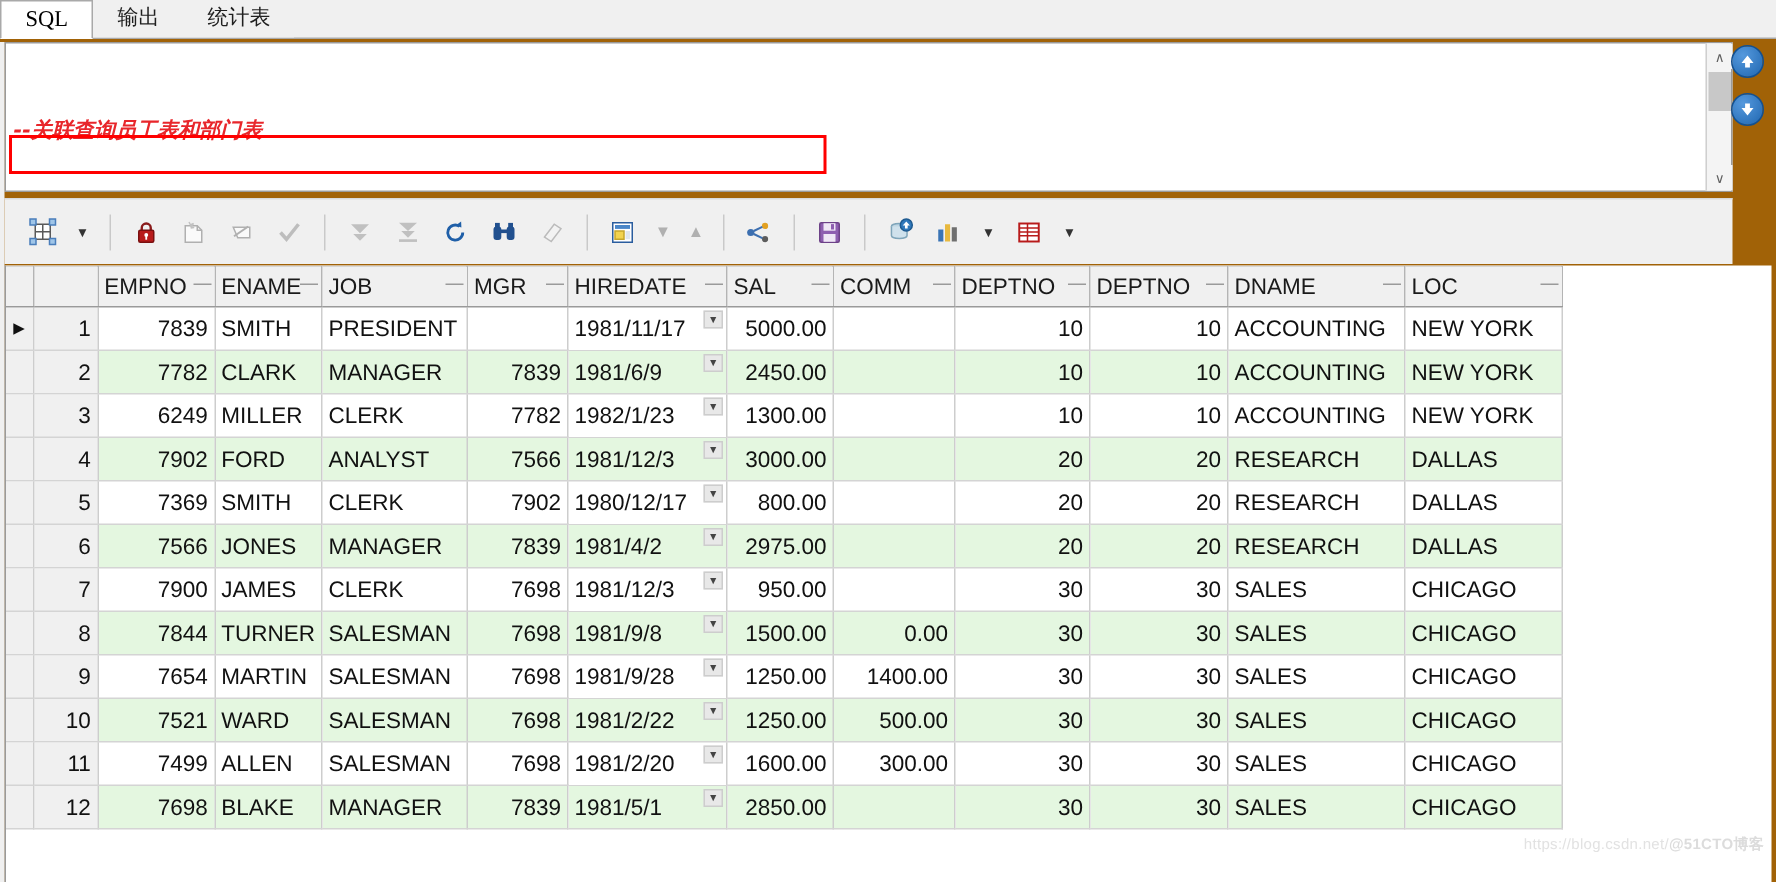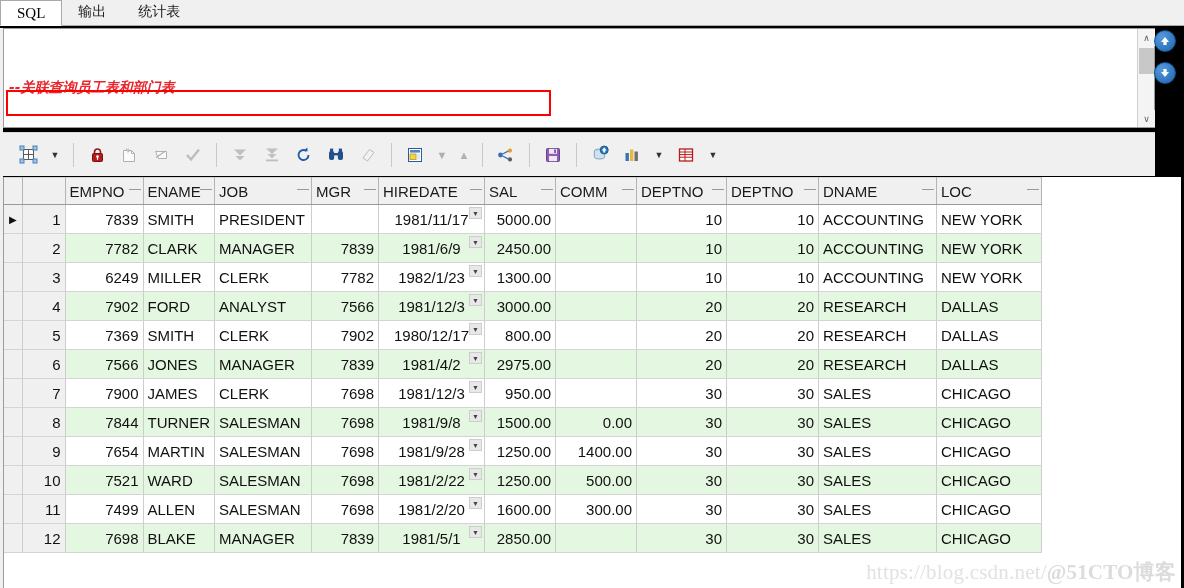--- a/index.html
+++ b/index.html
@@ -6,21 +6,21 @@
   html, body {
     margin: 0; padding: 0;
     width: 1184px; height: 588px;
     background: #ffffff;
     font-family: "Liberation Sans", sans-serif;
     overflow: hidden;
   }
   #app {
     position: relative;
     width: 1184px; height: 588px;
-    background: #000000;
+    background: #a16207;
   }
 
   
   .tabbar {
     position: absolute; left: 0; top: 0;
     width: 1184px; height: 26px;
     background: #f0f0f0;
     display: flex; align-items: flex-end;
     border-bottom: 1px solid #a9a9a9;
   }
@@ -193,21 +193,21 @@
     padding-right: 6px;
     color: #222;
   }
   tr.even td:not(.rowmark):not(.rownum) { background: #e4f7e0; }
   tr.odd  td:not(.rowmark):not(.rownum) { background: #ffffff; }
   tr.odd  td.nullcell { background: #fbf8d8; }
   tr.even td.nullcell { background: #f4f8d8; }
 
   td.num { text-align: right; }
   td.txt { text-align: left; }
-  td.date { position: relative; text-align: center; }
+  td.date { position: relative; text-align: left; }
   td.date .dbtn {
     position: absolute; right: 2px; top: 2px;
     width: 13px; height: 12px;
     background: #e8e8e8; border: 1px solid #cdcdcd;
     display: flex; align-items: center; justify-content: center;
     font-size: 7px; color: #444;
   }
 
   
   .c-empno   { width: 78px; margin-left: 32px; }
@@ -217,23 +217,23 @@
   .c-hire    { width: 106px; }
   .c-sal     { width: 71px; }
   .c-comm    { width: 81px; }
   .c-deptno1 { width: 90px; }
   .c-deptno2 { width: 92px; }
   .c-dname   { width: 118px; }
   .c-loc     { width: 105px; }
 
   
   .watermark {
-    position: absolute; right: 8px; bottom: 2px;
-    font-size: 21px; color: #e2e2e2;
-    font-family: Liberation Serif, serif;
+    position: absolute; right: 8px; bottom: 18px;
+    font-size: 10px; color: #e2e2e2;
+    font-family: Liberation Sans, sans-serif;
     letter-spacing: 0.2px;
     user-select: none;
     white-space: nowrap;
   }
   .watermark .b { font-weight: bold; color: #dcdcdc; }
 
   
   .edge-left {
     position: absolute; left: 0; top: 28px; width: 3px; height: 560px;
     background: #f0f0f0;

